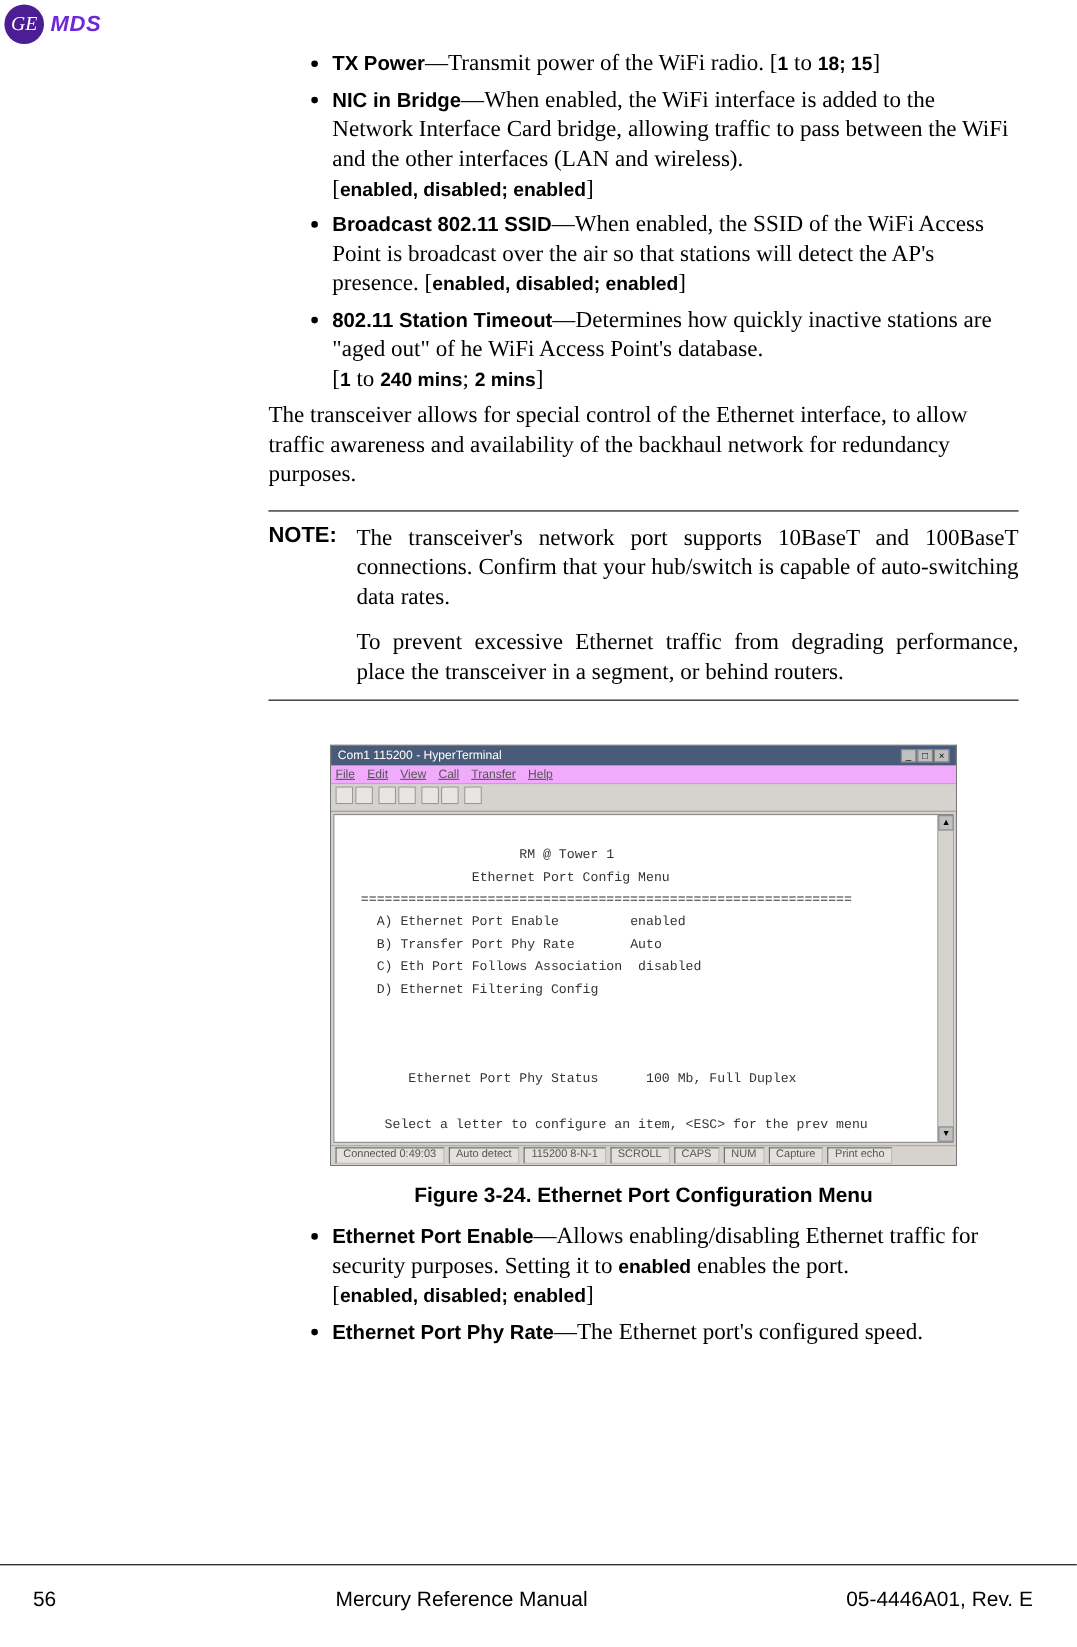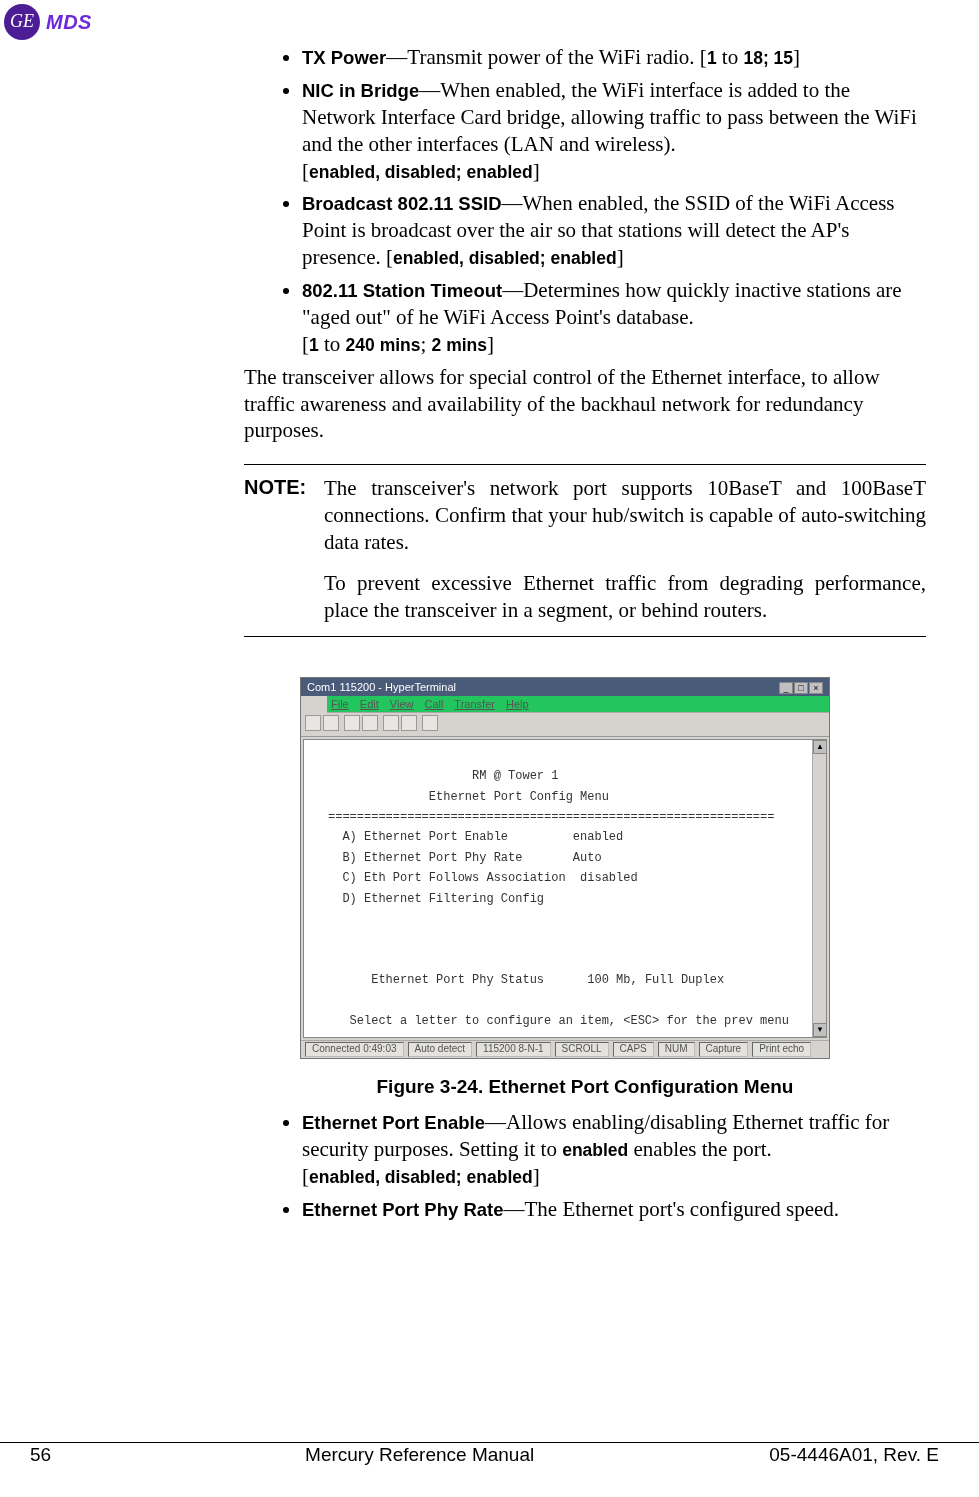--- a/index.html
+++ b/index.html
@@ -21,38 +21,38 @@
   .note-wrap { border-top: 1.5px solid #000; border-bottom: 1.5px solid #000; padding: 10px 0 12px 0; margin-top: 20px; margin-bottom: 40px; }
   .note-row { display: flex; gap: 10px; }
   .note-label { font-family: Arial, Helvetica, sans-serif; font-weight: 700; font-size: 20px; flex: 0 0 70px; }
   .note-body { flex: 1; text-align: justify; }
   .note-body p { margin-bottom: 14px; }
   .note-body p:last-child { margin-bottom: 0; }
   .just { text-align: justify; }
 
   
   .term-wrap { margin-left: 56px; width: 530px; margin-top: 18px; }
-  .term { width: 530px; border: 1px solid #777; background: #d6d3ce; font-family: Tahoma, Arial, sans-serif; font-size: 11px; color: #000; }
+  .term { width: 570px; border: 1px solid #777; background: #d6d3ce; font-family: Tahoma, Arial, sans-serif; font-size: 11px; color: #000; }
   .term-title { background: #4a5b7a; color: #fff; padding: 2px 6px; display: flex; justify-content: space-between; align-items: center; font-size: 11px; }
   .term-title .btns span { display:inline-block; width:14px; height:12px; background:#c0c0c0; border:1px solid #888; margin-left:1px; font-size:9px; text-align:center; line-height:10px; color:#000;}
-  .term-menu { background: #22c55e; padding: 1px 4px; font-size: 11px; color: #555; border-bottom: 1px solid #aaa; margin-left: 26px; }
+  .term-menu { background: #f0abfc; padding: 1px 4px; font-size: 11px; color: #555; border-bottom: 1px solid #aaa; }
   .term-menu span { margin-right: 8px; text-decoration: underline; }
   .term-tool { background: #d6d3ce; padding: 2px 4px; border-bottom: 1px solid #999; }
   .term-tool i { display:inline-block; width:16px; height:16px; border:1px solid #999; background:#e8e6e2; margin-right:2px; }
   .term-body-wrap { background:#fff; border:1px solid #888; margin:2px; position:relative; }
   .term-body { font-family: "Courier New", monospace; font-size: 12px; color:#333; white-space: pre; padding: 6px 8px 6px 24px; line-height:1.7; }
   .scroll { position:absolute; right:0; top:0; bottom:0; width:14px; background:#d6d3ce; border-left:1px solid #aaa; }
   .scroll .up, .scroll .dn { position:absolute; left:0; width:14px; height:14px; background:#c0c0c0; border:1px solid #888; font-size:8px; text-align:center; line-height:12px; }
   .scroll .up { top:0; }
   .scroll .dn { bottom:0; }
   .term-status { background:#d6d3ce; font-size:10px; color:#555; padding:1px 4px; display:flex; gap:4px; border-top:1px solid #aaa;}
   .term-status span { border:1px inset #bbb; padding:0 6px; background:#e4e2dd; }
   .fig-cap { font-family: Arial, Helvetica, sans-serif; font-weight: 700; font-size: 19px; text-align:center; margin-top:16px; margin-bottom:10px; }
 
-  .footer { position: absolute; left: 0; bottom: 30px; width: 979px; border-top: 1.2px solid #000; padding-top: 0; display: flex; justify-content: space-between; font-family: Arial, Helvetica, sans-serif; font-size: 19px; padding-left: 30px; padding-right: 40px; }
+  .footer { position: absolute; left: 0; bottom: 30px; width: 979px; border-top: 1.2px solid #000; padding-top: 20px; display: flex; justify-content: space-between; font-family: Arial, Helvetica, sans-serif; font-size: 19px; padding-left: 30px; padding-right: 40px; }
   .footer .pg { min-width: 40px; }
 </style>
 </head>
 <body>
 
 <div class="page">
 
   <div class="header-logo">
     <div class="ge-badge">GE</div>
     <div class="mds">MDS</div>
@@ -107,21 +107,21 @@
         </div>
         <div class="term-tool">
           <i></i><i></i>&nbsp;<i></i><i></i>&nbsp;<i></i><i></i>&nbsp;<i></i>
         </div>
         <div class="term-body-wrap">
 <div class="term-body">
                     <span>RM @ Tower 1</span>
               <span>Ethernet Port Config Menu</span>
 <span>==============================================================</span>
   <span>A) Ethernet Port Enable</span>         <span>enabled</span>
-  <span>B) Ethernet Port Phy Rate</span>       <span>Auto</span>
+  <span>B) Transfer Port Phy Rate</span>       <span>Auto</span>
   <span>C) Eth Port Follows Association</span>  <span>disabled</span>
   <span>D) Ethernet Filtering Config</span>
 
 
 
       <span>Ethernet Port Phy Status</span>      <span>100 Mb, Full Duplex</span>
 
    <span>Select a letter to configure an item, &lt;ESC&gt; for the prev menu</span>
 </div>
           <div class="scroll">

